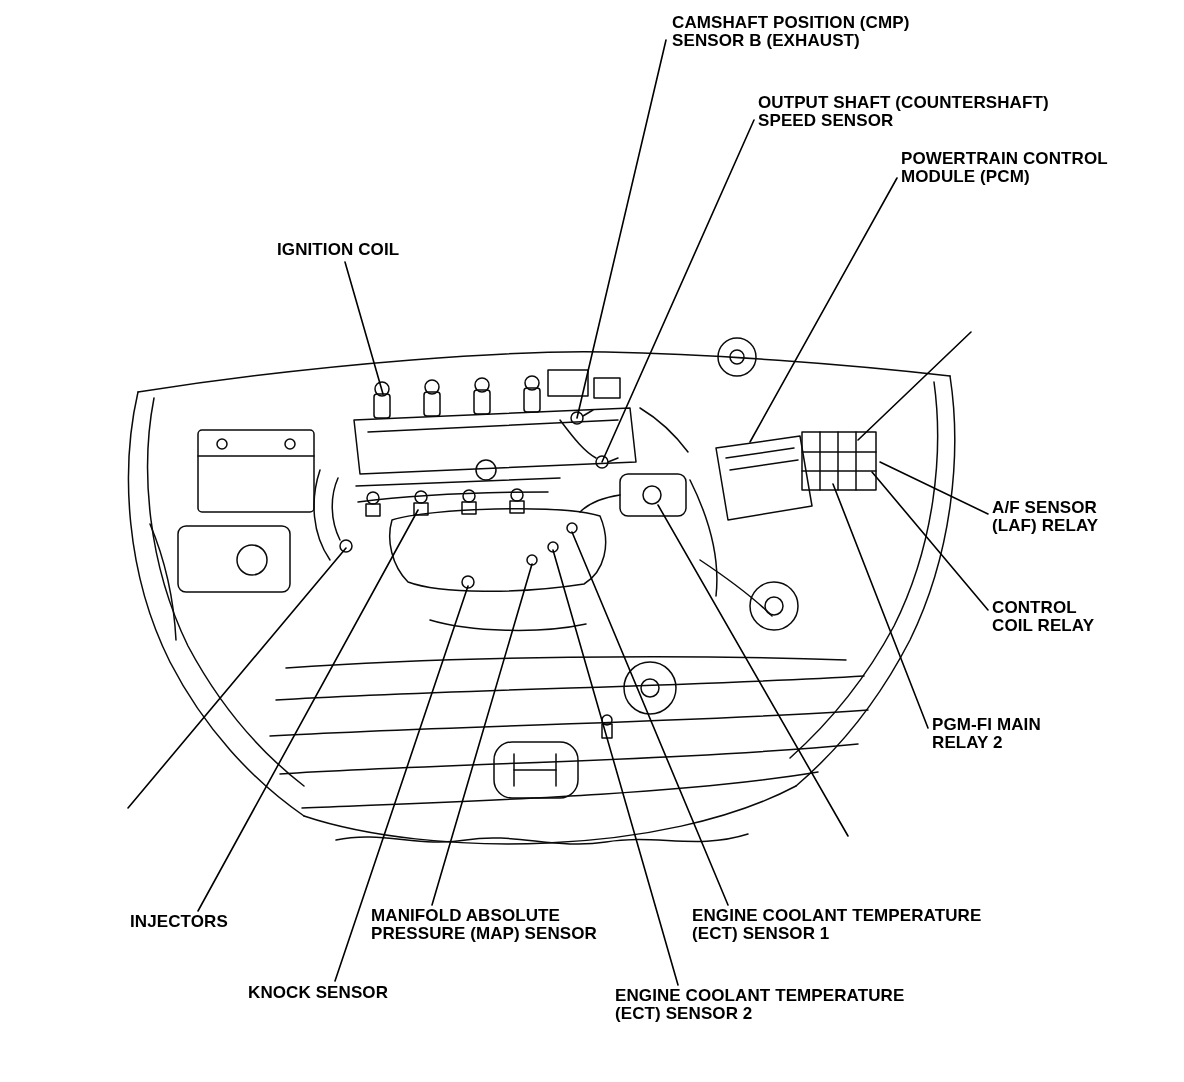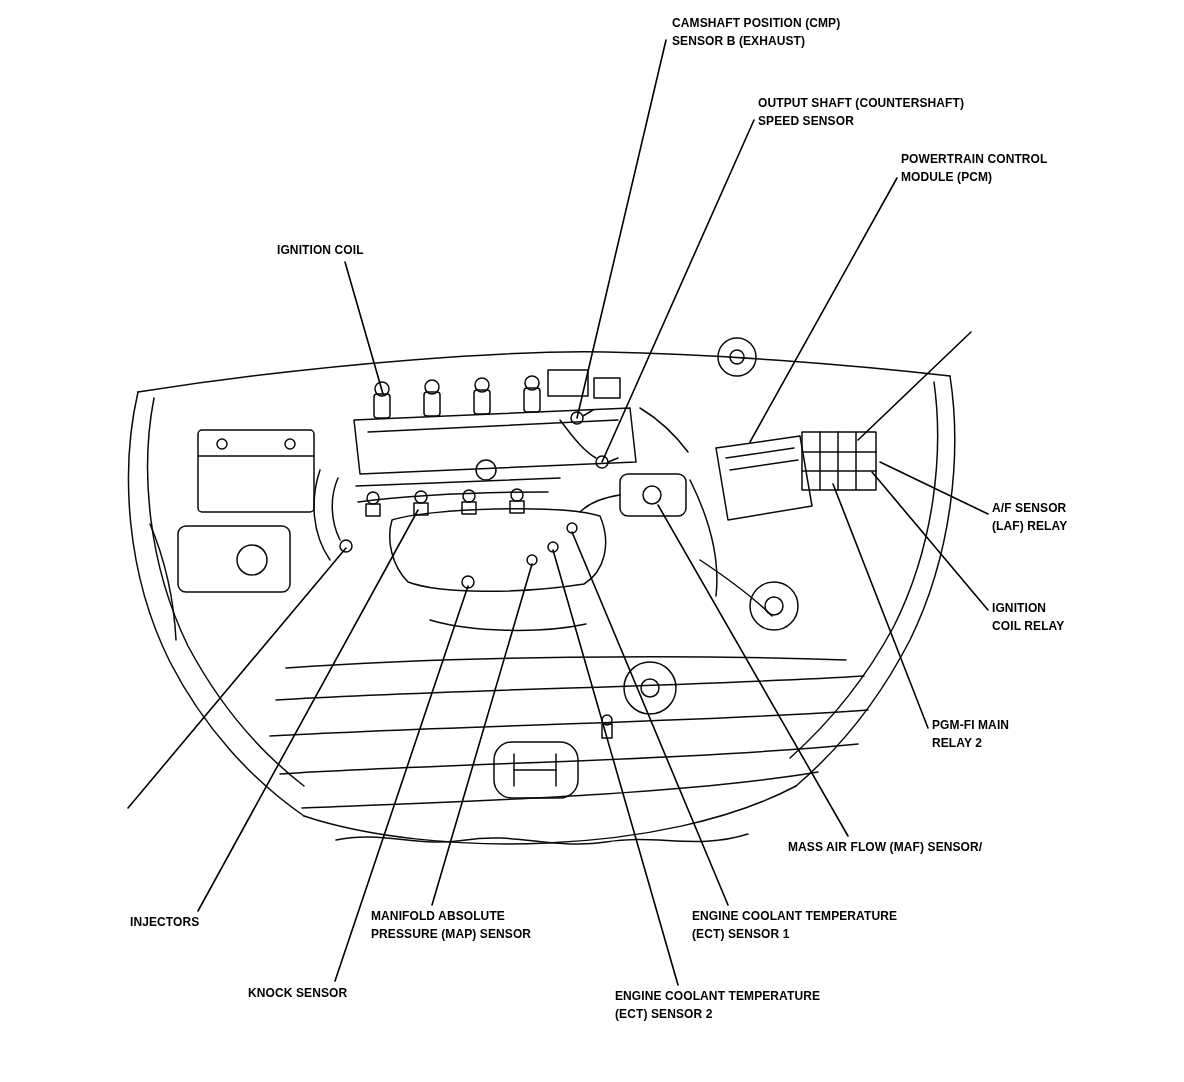--- a/index.html
+++ b/index.html
@@ -14,21 +14,21 @@
   }
   .art {
     position:absolute;
     left:0; top:0;
     width:1184px; height:1082px;
   }
   .label {
     position:absolute;
     color:#000000;
     font-weight:bold;
-    font-size:12px;
+    font-size:17px;
     line-height:18px;
     white-space:nowrap;
     letter-spacing:0.1px;
   }
 </style>
 </head>
 <body>
 
 <div class="stage">
 
@@ -192,31 +192,30 @@
     <div>IGNITION COIL</div>
   </div>
 
 
   <div class="label" style="left:992px;top:499px">
     <div>A/F SENSOR</div>
     <div>(LAF) RELAY</div>
   </div>
 
   <div class="label" style="left:992px;top:599px">
-    <div>IGNITION</div>
+    <div>CONTROL</div>
     <div>COIL RELAY</div>
   </div>
 
   <div class="label" style="left:932px;top:716px">
     <div>PGM-FI MAIN</div>
     <div>RELAY 2</div>
   </div>
 
   <div class="label" style="left:788px;top:838px">
-    <div>MASS AIR FLOW (MAF) SENSOR/</div>
   </div>
 
   <div class="label" style="left:692px;top:907px">
     <div>ENGINE COOLANT TEMPERATURE</div>
     <div>(ECT) SENSOR 1</div>
   </div>
 
   <div class="label" style="left:615px;top:987px">
     <div>ENGINE COOLANT TEMPERATURE</div>
     <div>(ECT) SENSOR 2</div>

